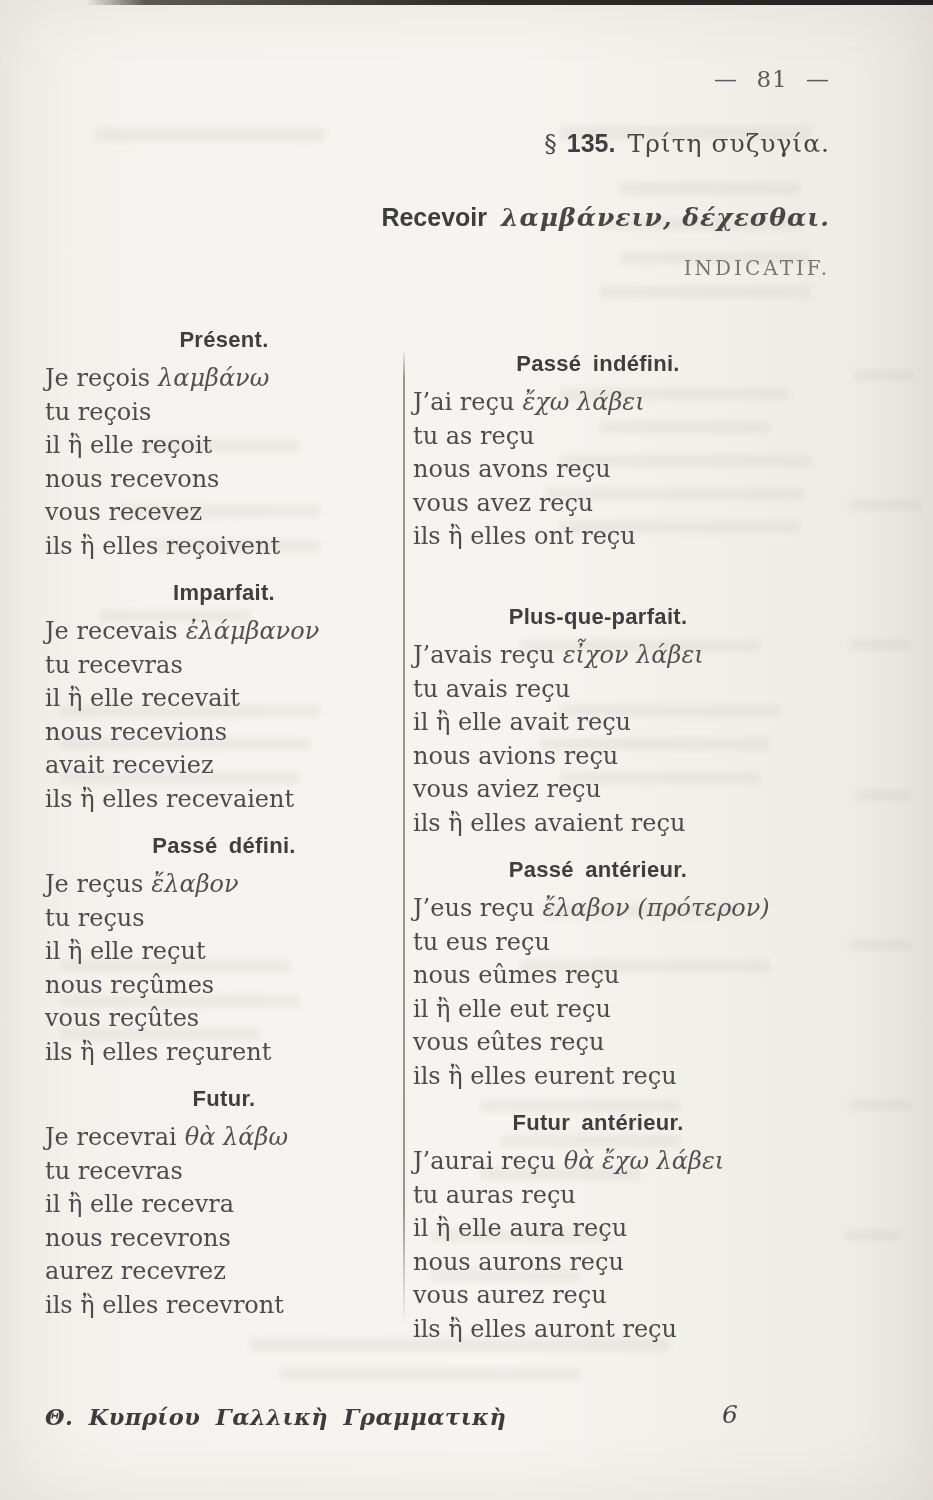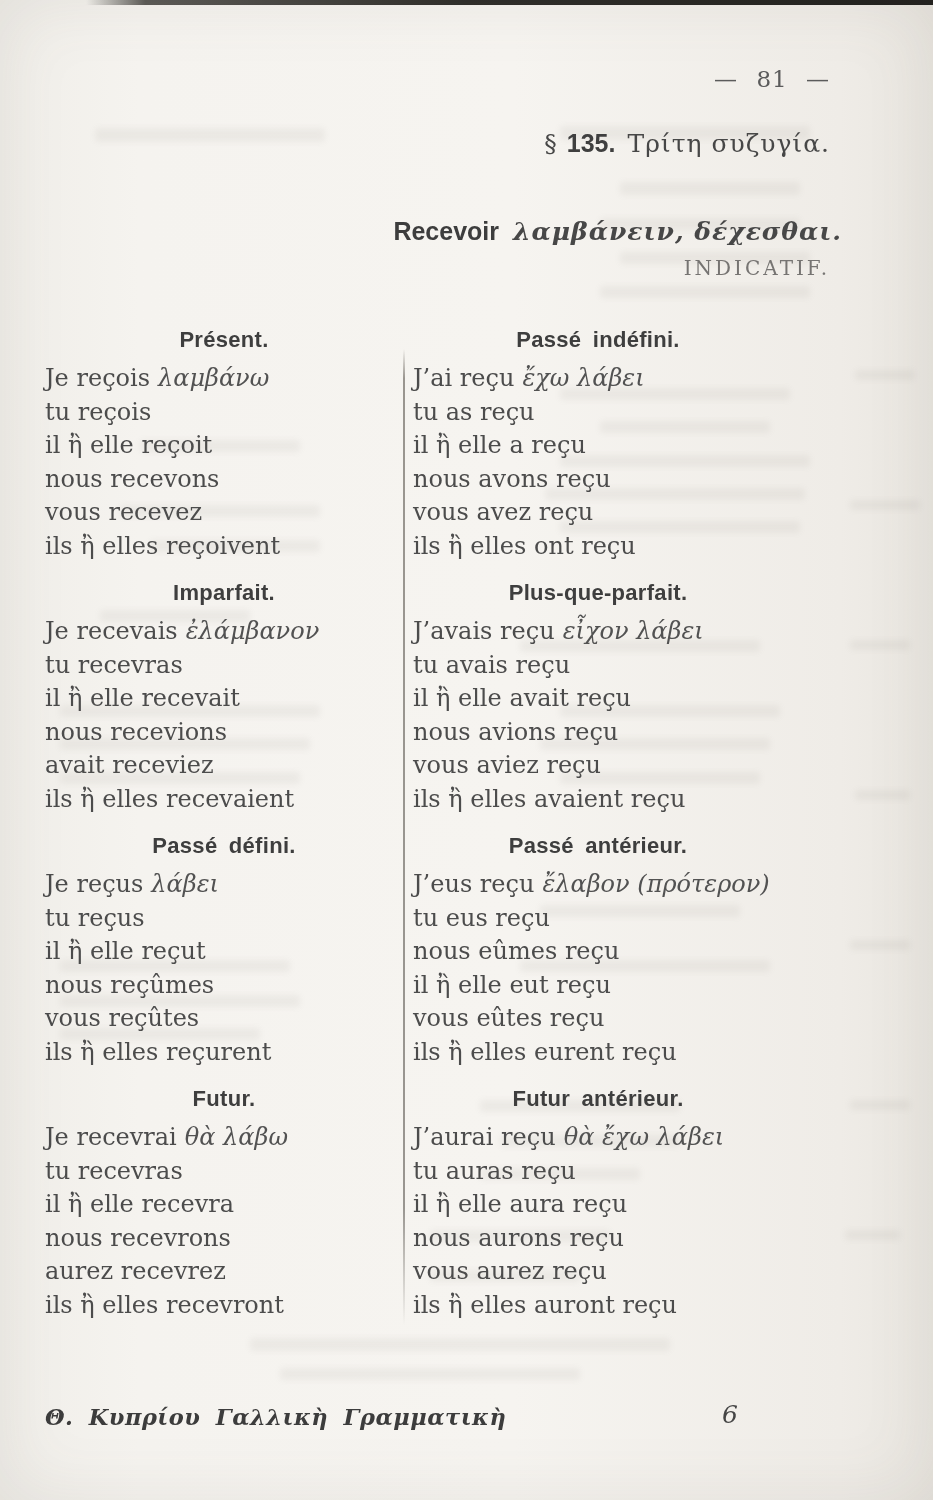--- a/index.html
+++ b/index.html
@@ -11,29 +11,29 @@
   .page::after{content:"";position:absolute;inset:0;pointer-events:none;
     box-shadow:inset 0 0 70px rgba(95,88,75,.10);}
   .top-edge{position:absolute;top:0;left:86px;right:0;height:5px;
     background:linear-gradient(90deg,rgba(40,38,35,0),rgba(40,38,35,.75) 7%,#2e2c29 45%,#201f1d 100%);}
   .centerband{position:absolute;left:0;width:830px;text-align:right;}
   .page-number{top:66px;font-size:23px;letter-spacing:1px;word-spacing:10px;color:#5b5b5b;}
   .section-heading{top:129px;font-size:25px;color:#474747;}
   .sec-pre{font-family:"DejaVu Serif",serif;margin-right:10px;}
   .sec-num{font-family:"Liberation Sans",sans-serif;font-weight:bold;margin-right:12px;color:#3f3f3f;}
   .sec-title{letter-spacing:1px;}
-  .verb-title{top:217px;margin-left:12px;}
+  .verb-title{top:203px;}
   .verb-fr{font-family:"Liberation Sans",sans-serif;font-weight:bold;font-size:25px;color:#3d3d3d;margin-right:14px;}
   .verb-gr{font-style:italic;font-weight:bold;font-size:25px;letter-spacing:1px;color:#474747;}
   .mood{top:256px;font-size:20px;letter-spacing:3px;color:#767472;}
   .divider{position:absolute;left:403px;top:349px;width:2px;height:976px;
     background:linear-gradient(180deg,rgba(118,113,106,0),rgba(118,113,106,.72) 3%,rgba(104,100,94,.66) 88%,rgba(104,100,94,0));}
   .col{position:absolute;top:327px;}
   .col-left{left:45px;width:358px;}
-  .col-right{left:413px;width:370px;}
+  .col-right{left:413px;width:370px;margin-top:24px;}
   .tense-section{height:253px;}
   .tense-heading{margin:0 0 9px 0;text-align:center;
     font-family:"Liberation Sans",sans-serif;font-weight:bold;font-size:22px;
     letter-spacing:.3px;word-spacing:5px;color:#3e3e3e;}
   .cline{font-size:24px;line-height:33.6px;white-space:nowrap;color:#4c4c4c;}
   .gr{font-style:italic;color:#525252;}
   .gr:not(:empty){margin-left:8px;}
   .page-footer{position:absolute;left:0;top:1400px;width:784px;height:40px;}
   .running-title{position:absolute;left:45px;top:4px;
     font-style:italic;font-weight:600;font-size:22.5px;letter-spacing:.5px;word-spacing:7px;color:#3c3c3c;}
@@ -118,21 +118,21 @@
       <div class="cline"><span class="fr">Je recevais</span><span class="gr">ἐλάμβανον</span></div>
       <div class="cline"><span class="fr">tu recevras</span><span class="gr"></span></div>
       <div class="cline"><span class="fr">il ἢ elle recevait</span><span class="gr"></span></div>
       <div class="cline"><span class="fr">nous recevions</span><span class="gr"></span></div>
       <div class="cline"><span class="fr">avait receviez</span><span class="gr"></span></div>
       <div class="cline"><span class="fr">ils ἢ elles recevaient</span><span class="gr"></span></div>
     </section>
 
     <section class="tense-section">
       <h3 class="tense-heading">Passé défini.</h3>
-      <div class="cline"><span class="fr">Je reçus</span><span class="gr">λάβει</span></div>
+      <div class="cline"><span class="fr">Je reçus</span><span class="gr">ἔλαβον</span></div>
       <div class="cline"><span class="fr">tu reçus</span><span class="gr"></span></div>
       <div class="cline"><span class="fr">il ἢ elle reçut</span><span class="gr"></span></div>
       <div class="cline"><span class="fr">nous reçûmes</span><span class="gr"></span></div>
       <div class="cline"><span class="fr">vous reçûtes</span><span class="gr"></span></div>
       <div class="cline"><span class="fr">ils ἢ elles reçurent</span><span class="gr"></span></div>
     </section>
 
     <section class="tense-section">
       <h3 class="tense-heading">Futur.</h3>
       <div class="cline"><span class="fr">Je recevrai</span><span class="gr">θὰ λάβω</span></div>
@@ -144,21 +144,20 @@
     </section>
 
   </div>
 
   <div class="col col-right">
 
     <section class="tense-section">
       <h3 class="tense-heading">Passé indéfini.</h3>
       <div class="cline"><span class="fr">J’ai reçu</span><span class="gr">ἔχω λάβει</span></div>
       <div class="cline"><span class="fr">tu as reçu</span><span class="gr"></span></div>
-      <div class="cline"><span class="fr">il ἢ elle a reçu</span><span class="gr"></span></div>
       <div class="cline"><span class="fr">nous avons reçu</span><span class="gr"></span></div>
       <div class="cline"><span class="fr">vous avez reçu</span><span class="gr"></span></div>
       <div class="cline"><span class="fr">ils ἢ elles ont reçu</span><span class="gr"></span></div>
     </section>
 
     <section class="tense-section">
       <h3 class="tense-heading">Plus-que-parfait.</h3>
       <div class="cline"><span class="fr">J’avais reçu</span><span class="gr">εἶχον λάβει</span></div>
       <div class="cline"><span class="fr">tu avais reçu</span><span class="gr"></span></div>
       <div class="cline"><span class="fr">il ἢ elle avait reçu</span><span class="gr"></span></div>

